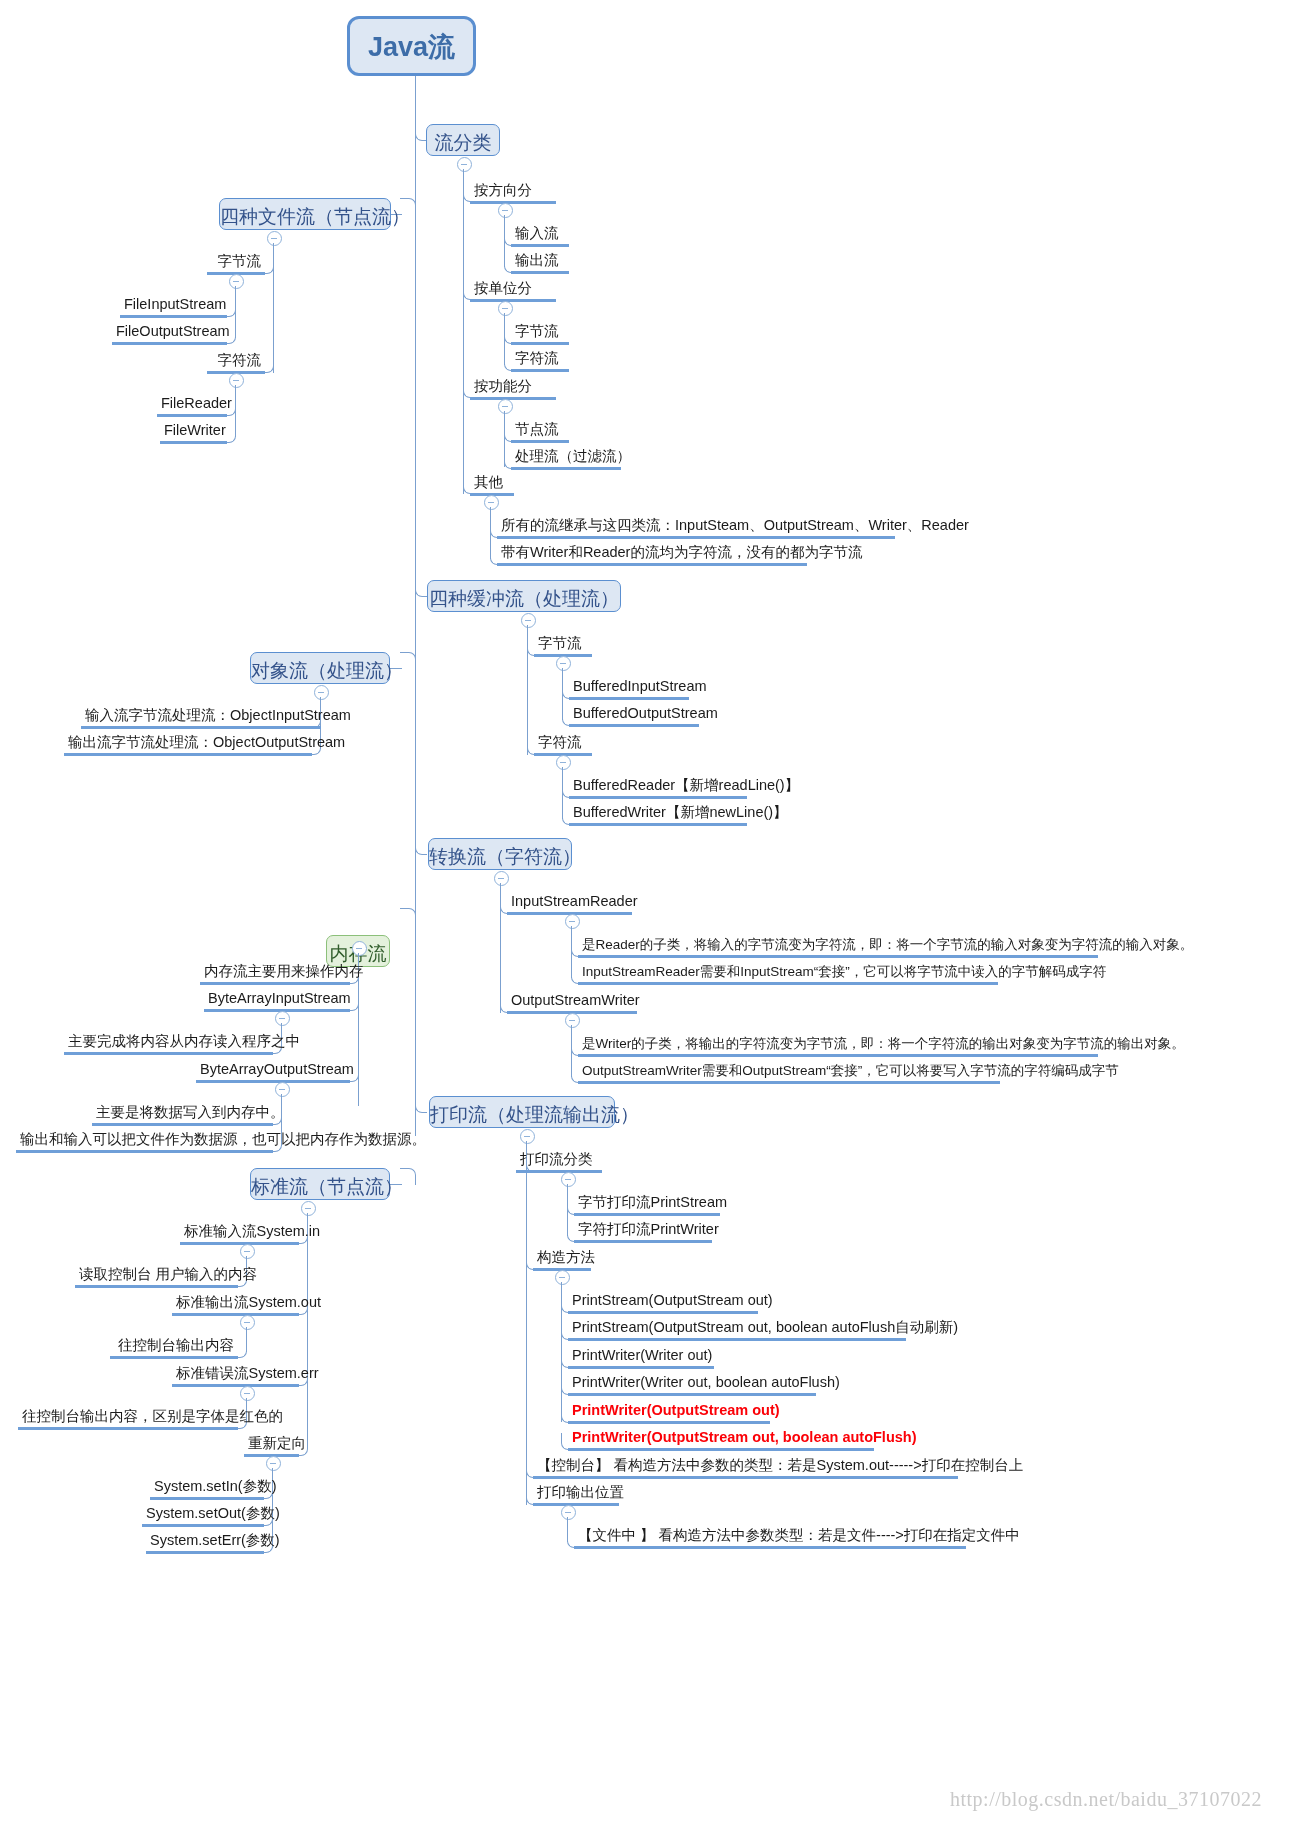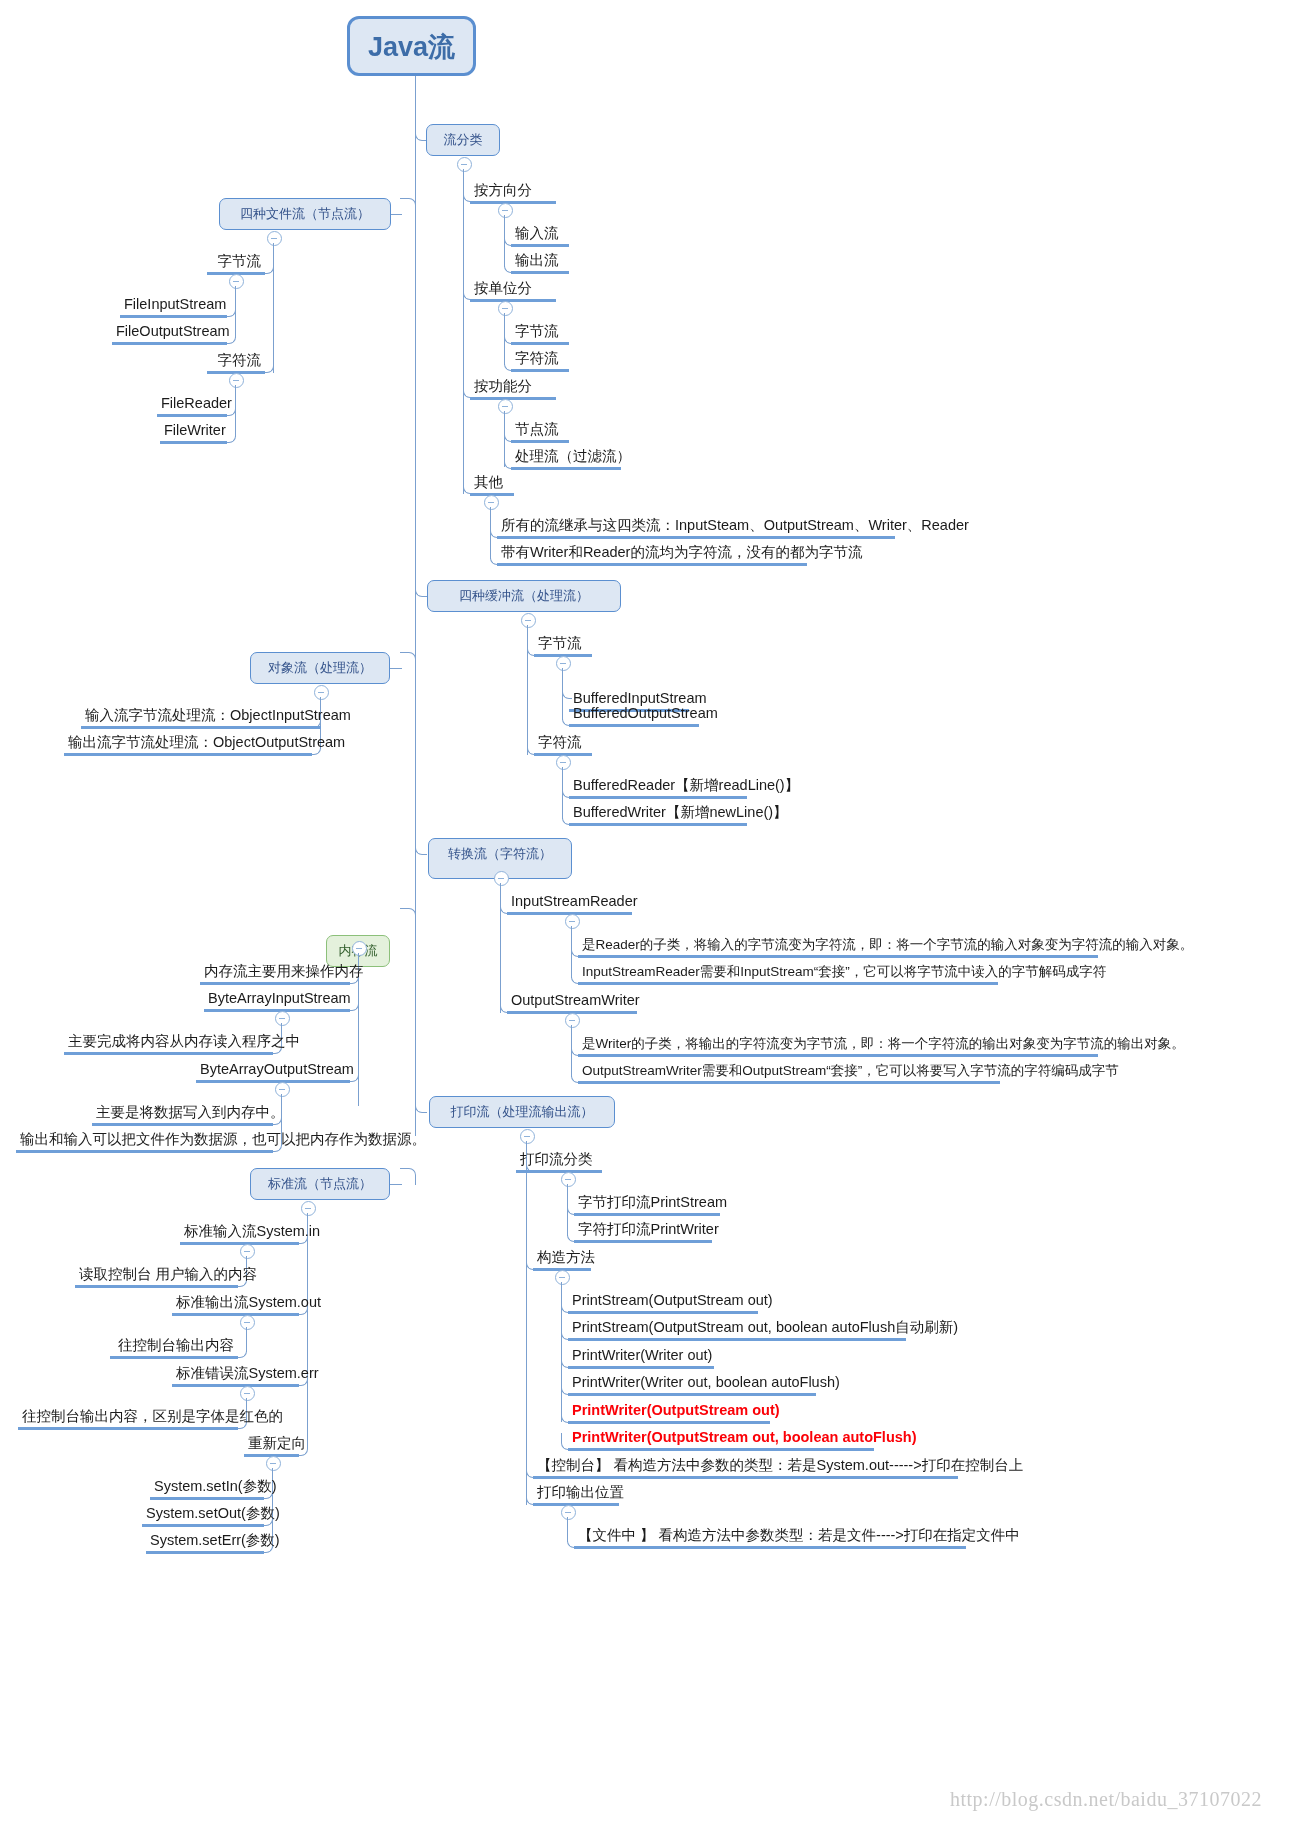--- a/index.html
+++ b/index.html
@@ -30,21 +30,21 @@
     padding-top:15px;
   }
   
   .box{
     position:absolute;
     box-sizing:border-box;
     border:1.6px solid #5b8fd0;
     border-radius:7px;
     background:#dde7f3;
     color:#33528a;
-    font-size:13px;
+    font-size:19px;
     text-align:center;
     line-height:1;
     padding-top:8px;
     white-space:nowrap;
   }
   .box.green{
     border-color:#8cc07a;
     background:#e4f1dc;
     color:#2f5c2a;
   }
@@ -194,21 +194,21 @@
   <div class="elbow" style="left:415px;top:580px;width:12px;height:17px;"></div>
   <div class="box" style="left:427px;top:580px;width:194px;height:32px;">四种缓冲流（处理流）</div>
   <div class="toggle" style="left:521px;top:613px;"></div>
   <div class="ln lnv" style="left:527px;top:625px;height:130px;"></div>
 
   <div class="elbow" style="left:527px;top:639px;width:10px;height:17px;"></div>
   <div class="topic right" style="left:534px;top:636px;width:58px;">字节流</div>
   <div class="toggle" style="left:556px;top:656px;"></div>
   <div class="ln lnv" style="left:562px;top:668px;height:52px;"></div>
   <div class="elbow" style="left:562px;top:682px;width:10px;height:17px;"></div>
-  <div class="topic right" style="left:569px;top:679px;width:120px;margin-top:12px;">BufferedInputStream</div>
+  <div class="topic right" style="left:569px;top:679px;width:120px;">BufferedInputStream</div>
   <div class="elbow" style="left:562px;top:709px;width:10px;height:17px;"></div>
   <div class="topic right" style="left:569px;top:706px;width:130px;">BufferedOutputStream</div>
 
   <div class="elbow" style="left:527px;top:738px;width:10px;height:17px;"></div>
   <div class="topic right" style="left:534px;top:735px;width:58px;">字符流</div>
   <div class="toggle" style="left:556px;top:755px;"></div>
   <div class="ln lnv" style="left:562px;top:767px;height:52px;"></div>
   <div class="elbow" style="left:562px;top:781px;width:10px;height:17px;"></div>
   <div class="topic right" style="left:569px;top:778px;width:178px;">BufferedReader【新增readLine()】</div>
   <div class="elbow" style="left:562px;top:808px;width:10px;height:17px;"></div>
@@ -218,21 +218,21 @@
   <div class="ln lnh" style="left:388px;top:668px;width:14px;"></div>
   <div class="box" style="left:250px;top:652px;width:140px;height:32px;">对象流（处理流）</div>
   <div class="toggle" style="left:314px;top:685px;"></div>
   <div class="ln lnv" style="left:320px;top:697px;height:52px;"></div>
   <div class="elbow-r" style="left:311px;top:711px;width:10px;height:17px;"></div>
   <div class="topic left" style="left:72px;top:708px;width:240px;margin-left:9px;">输入流字节流处理流：ObjectInputStream</div>
   <div class="elbow-r" style="left:311px;top:738px;width:10px;height:17px;"></div>
   <div class="topic left" style="left:64px;top:735px;width:248px;">输出流字节流处理流：ObjectOutputStream</div>
 
   <div class="elbow" style="left:415px;top:838px;width:12px;height:17px;"></div>
-  <div class="box" style="left:428px;top:838px;width:144px;height:41px;">转换流（字符流）</div>
+  <div class="box" style="left:428px;top:838px;width:144px;height:32px;">转换流（字符流）</div>
   <div class="toggle" style="left:494px;top:871px;"></div>
   <div class="ln lnv" style="left:500px;top:883px;height:130px;"></div>
 
   <div class="elbow" style="left:500px;top:897px;width:10px;height:17px;"></div>
   <div class="topic right" style="left:507px;top:894px;width:125px;">InputStreamReader</div>
   <div class="toggle" style="left:565px;top:914px;"></div>
   <div class="ln lnv" style="left:571px;top:926px;height:52px;"></div>
   <div class="elbow" style="left:571px;top:940px;width:10px;height:17px;"></div>
   <div class="topic right small" style="left:578px;top:937px;width:520px;">是Reader的子类，将输入的字节流变为字符流，即：将一个字节流的输入对象变为字符流的输入对象。</div>
   <div class="elbow" style="left:571px;top:967px;width:10px;height:17px;"></div>

